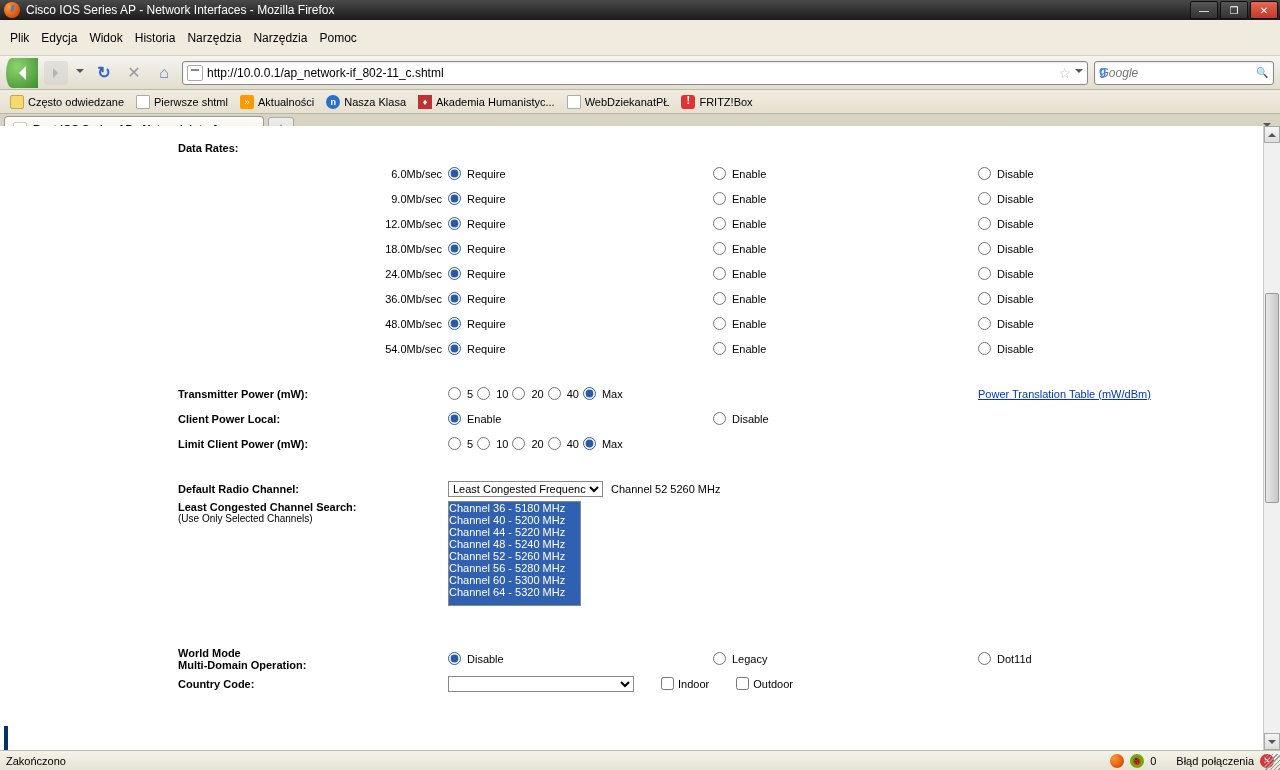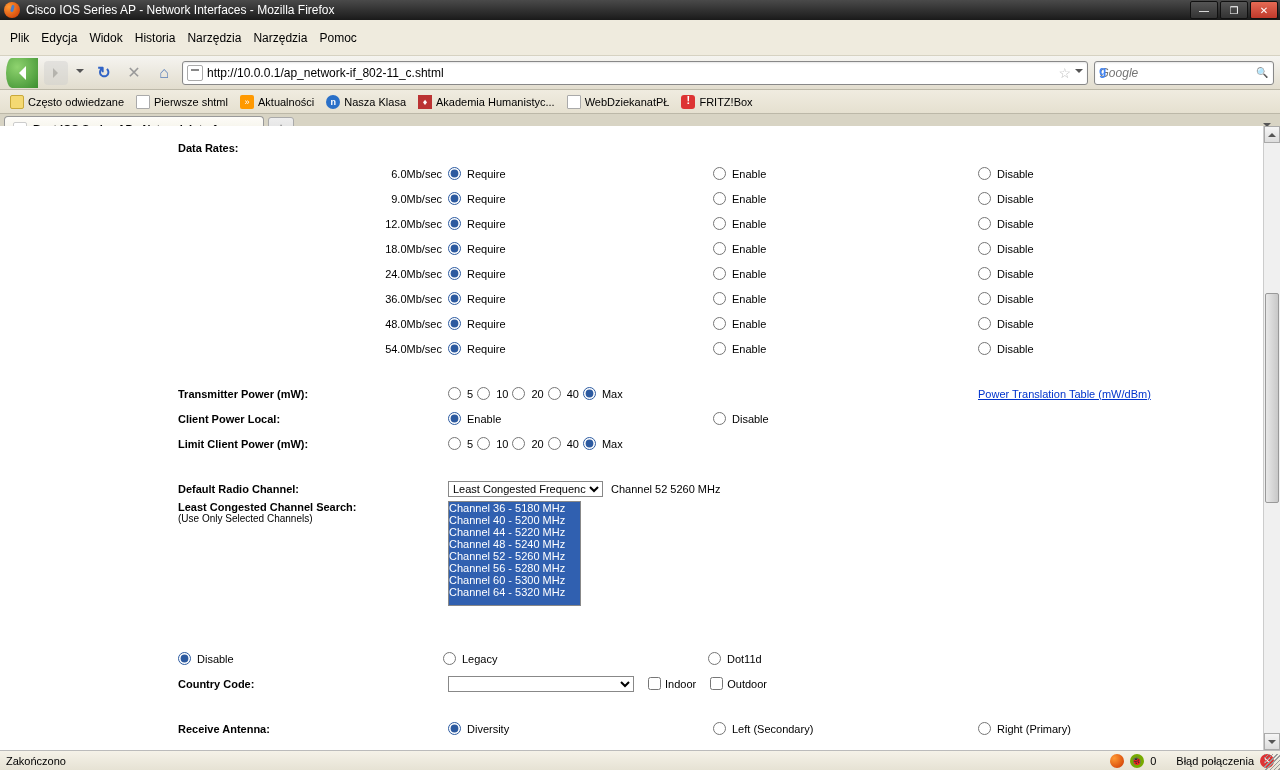--- a/index.html
+++ b/index.html
@@ -84,21 +84,21 @@
   .btn-group{display:flex;gap:4px;}
   
   select { font-size:11px; background:#fff; border:1px solid #888;}
   .freq-select{width:155px;}
   .multi-select { width:133px; height:105px; background:#3060b0; color:#fff; border:1px solid #888; overflow-y:scroll; font-size:11px;}
   .multi-opt { padding:0px 0; }
   .country-sel{width:186px;}
   
   .link { color: #0033cc; text-decoration: underline; }
   
-  .chk { display:inline-flex; align-items:center; gap:4px; margin-left:10px;}
+  .chk { display:inline-flex; align-items:center; gap:4px; margin-left:23px;}
   input[type="checkbox"]{margin:0;}
   
   
   .vscroll { width: 17px; background: #efefef; border-left:1px solid #ccc; display:flex; flex-direction:column;}
   .vs-btn{height:17px;background:linear-gradient(#f5f5f5,#ddd);border:1px solid #aaa;display:flex;align-items:center;justify-content:center;}
   .vs-btn.up::before{content:"";border:4px solid transparent;border-bottom-color:#555;margin-top:-4px;}
   .vs-btn.dn::before{content:"";border:4px solid transparent;border-top-color:#555;margin-bottom:-4px;}
   .vs-track{flex:1;background:#f0f0f0;position:relative;}
   .vs-thumb{position:absolute;left:1px;right:1px;top:150px;height:210px;background:linear-gradient(90deg,#e8e8e8,#c8c8c8);border:1px solid #999;border-radius:2px;}
   
@@ -405,20 +405,24 @@
                 <div class="multi-opt">Channel 60 - 5300 MHz</div>
                 <div class="multi-opt">Channel 64 - 5320 MHz</div>
               </div>
           </div>
         </div>
 
         <div class="spacer-row"></div>
         <div class="spacer-row"></div>
 
         <div class="row">
+          <div class="lbl-col">
+            <div>World Mode</div>
+            <div>Multi-Domain Operation:</div>
+          </div>
           <div class="radio-col col1">
               <input type="radio" name="wm" checked="" style="">
               <span>Disable</span>
             </div>
           <div class="radio-col col2">
               <input type="radio" name="wm" style="">
               <span>Legacy</span>
             </div>
           <div class="radio-col col3">
               <input type="radio" name="wm" style="">
@@ -436,35 +440,20 @@
               </label>
             <label class="chk">
                 <input type="checkbox" style="">
                 <span>Outdoor</span>
               </label>
           </div>
         </div>
 
         <div class="spacer-row"></div>
 
-        <div class="row">
-          <div class="lbl-col">Receive Antenna:</div>
-          <div class="radio-col col1">
-              <input type="radio" name="ra" checked="" style="">
-              <span>Diversity</span>
-            </div>
-          <div class="radio-col col2">
-              <input type="radio" name="ra" style="">
-              <span>Left (Secondary)</span>
-            </div>
-          <div class="radio-col col3">
-              <input type="radio" name="ra" style="">
-              <span>Right (Primary)</span>
-            </div>
-        </div>
 
       </div>
     </div>
   </div>
 
   <div class="vscroll">
     <div class="vs-btn up"></div>
     <div class="vs-track">
         <div class="vs-thumb"></div>
       </div>

